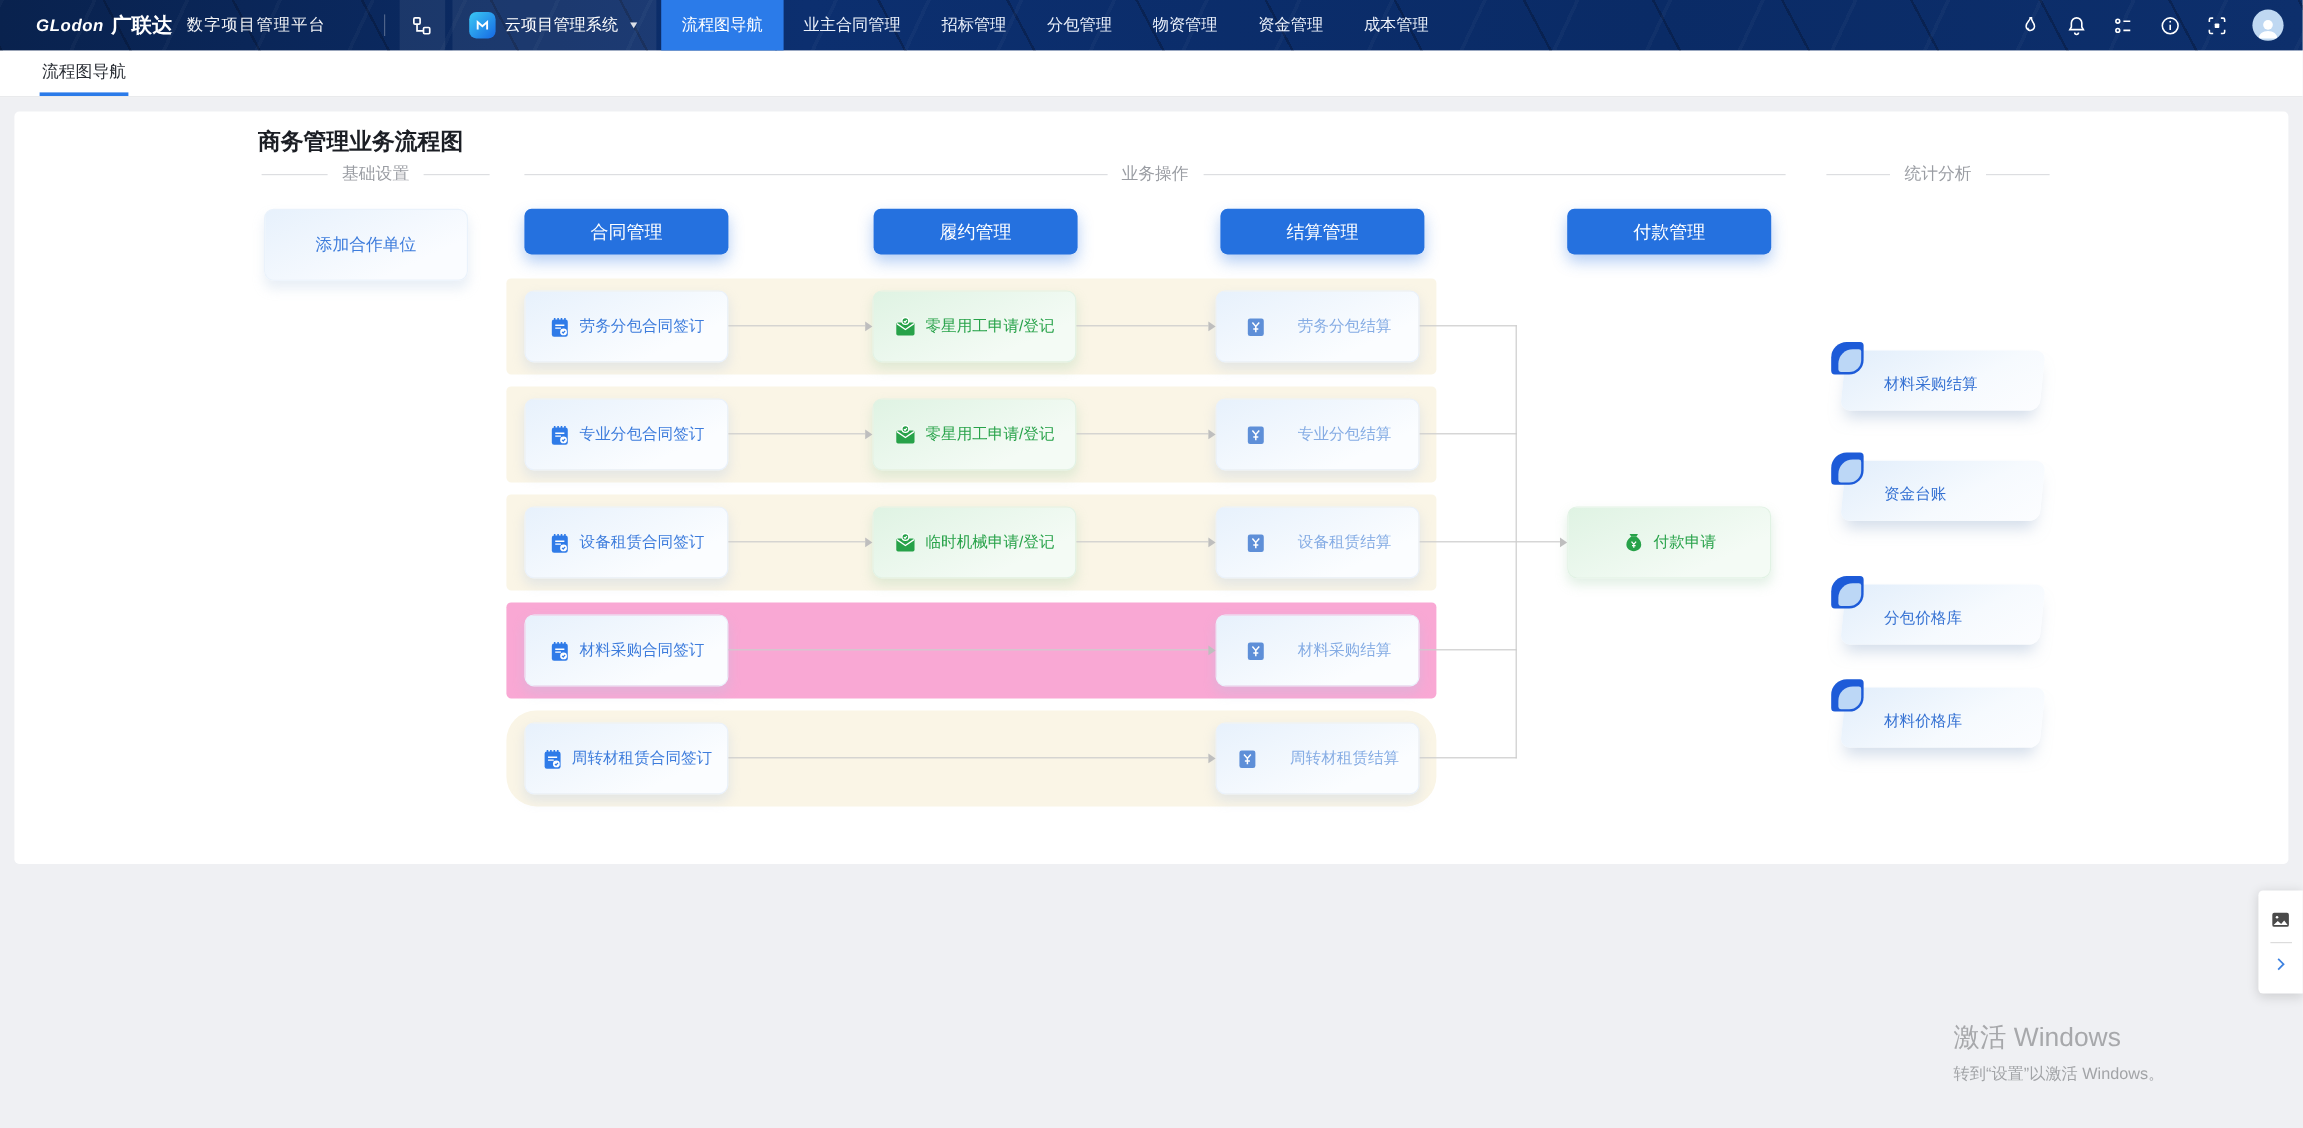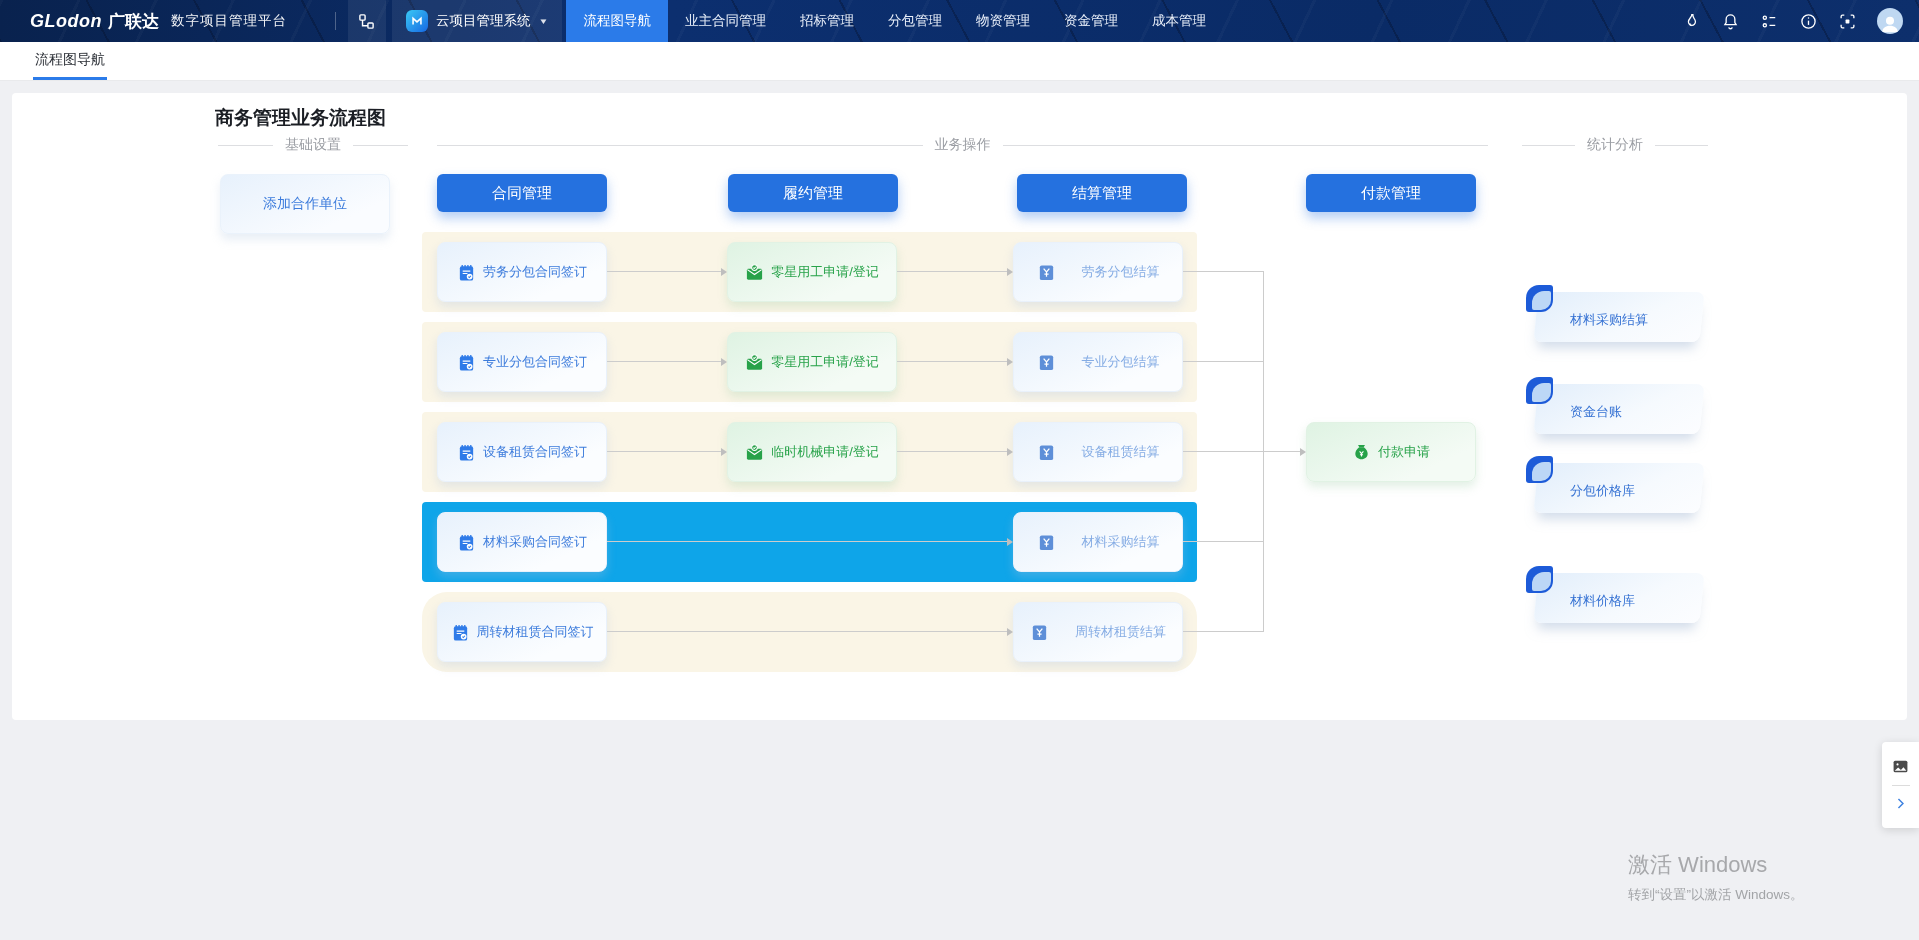--- a/index.html
+++ b/index.html
@@ -6,21 +6,21 @@
   html,body { width:1919px; height:940px; overflow:hidden;
     font-family:"Liberation Sans","DejaVu Sans",sans-serif; background:#EFF0F3; }
 
   
   .topbar{ position:relative; height:42px; display:flex; align-items:center;
     background:
       repeating-linear-gradient(115deg, rgba(255,255,255,.028) 0 3px, transparent 3px 70px),
       repeating-linear-gradient(62deg, rgba(5,15,40,.35) 0 2px, transparent 2px 95px),
       linear-gradient(90deg,#09224E 0%,#0C2F6F 35%,#0A2B66 72%,#0D2F6C 100%);
     color:#fff; padding-left:30px; }
-  .brand{ font-style:italic; font-weight:bold; font-size:18px; letter-spacing:.5px; }
+  .brand{ font-style:italic; font-weight:bold; font-size:14px; letter-spacing:.5px; }
   .brand-cn{ font-weight:bold; font-size:17px; margin-left:6px; }
   .platform{ font-size:13.5px; margin-left:12px; opacity:.95; letter-spacing:1px; }
   .tb-divider{ width:1px; height:18px; background:rgba(255,255,255,.28); margin-left:48px; }
   .tb-iconbox{ width:38px; height:42px; display:flex; align-items:center; justify-content:center;
     background:rgba(255,255,255,.07); margin-left:12px; cursor:pointer; }
   .app-switch{ height:56px; display:flex; align-items:center; gap:8px; padding:0 14px;
     background:rgba(255,255,255,.07); margin-left:6px; cursor:pointer; }
   .app-logo{ width:22px; height:22px; border-radius:6px;
     background:linear-gradient(135deg,#3AC9F5,#1668E3); display:flex; align-items:center; justify-content:center; }
   .app-name{ font-size:13.5px; }
@@ -57,21 +57,21 @@
     border:1px solid #EAF2FB; box-shadow:0 6px 10px rgba(176,196,224,.28);
     display:flex; align-items:center; justify-content:center;
     color:#3D7CDC; font-size:14px; cursor:pointer; }
 
   .col-btn{ position:absolute; top:81px; width:170px; height:38px; background:#2571DF;
     border-radius:6px; color:#fff; font-size:15px; display:flex; align-items:center;
     justify-content:center; box-shadow:0 6px 12px rgba(37,113,223,.35); cursor:pointer; }
   .cb1{left:425px;} .cb2{left:716px;} .cb3{left:1005px;} .cb4{left:1294px;}
 
   .band{ position:absolute; left:410px; width:775px; height:80px; border-radius:4px; }
-  .band.cream{ background:#FAF5E6; } .band.greenish{ background:#0ea5e9; }
+  .band.cream{ background:#FAF5E6; } .band.greenish{ background:#f9a8d4; }
   .b0{top:139px;} .b1{top:229px;} .b2{top:319px;} .b3{top:409px;} .b4{top:499px;border-radius:25px;}
 
   .node{ position:absolute; top:10px; height:60px; width:170px; border-radius:8px;
     display:flex; align-items:center; justify-content:center; gap:7px; font-size:13px;
     cursor:pointer; white-space:nowrap; }
   .node.blue{ background:linear-gradient(155deg,#E7F1FC 0%,#FBFDFF 75%);
     border:1px solid #E9F1FB; box-shadow:0 5px 10px rgba(176,196,224,.3); color:#3D7CDC; }
   .node.settle{ color:#85ACE4;gap:26px; }
   .node.green{ background:linear-gradient(155deg,#DFF3E3 0%,#F4FBF5 75%);
     border:1px solid #E1F2E4; box-shadow:0 5px 10px rgba(160,205,170,.3); color:#27A249; }
@@ -81,21 +81,21 @@
     border:1px solid #E1F2E4; box-shadow:0 5px 10px rgba(160,205,170,.3);
     color:#27A249; font-size:13px; display:flex; align-items:center; justify-content:center;
     gap:7px; cursor:pointer; }
 
   .hline{ position:absolute; border-top:1.5px solid #CCCCCC; }
   .vline{ position:absolute; border-left:1.5px solid #CCCCCC; }
   .arr{ position:absolute; width:0; height:0; border:4px solid transparent;
     border-left:6px solid #BEBEBE; }
 
   .stat-wrap{ position:absolute; left:1512px; width:182px; height:56px; }
-  .s0{top:196px;} .s1{top:288px;} .s2{top:367px;} .s3{top:477px;}
+  .s0{top:196px;} .s1{top:288px;} .s2{top:391px;} .s3{top:477px;}
   .stat-card{ position:absolute; left:12px; top:3px; width:166px; height:50px;
     transform:skewX(-6deg); border-radius:8px;
     background:linear-gradient(150deg,#E2EEFB 0%,#F6FAFE 60%,#FCFDFF 100%);
     box-shadow:0 10px 12px -4px rgba(168,188,214,.5); }
   .stat-label{ position:absolute; left:46px; top:22px; font-size:13px; color:#3672D3; z-index:2; }
   .stat-icon{ position:absolute; left:2px; top:-4px; width:27px; height:27px;
     background:#1D5BD8; border-radius:13px 3px 12px 3px; z-index:3; }
   .stat-icon i{ position:absolute; right:2px; bottom:2px; width:19px; height:19px;
     background:#BCD7F6; border-radius:12px 2px 10px 2px; display:block; }
 

